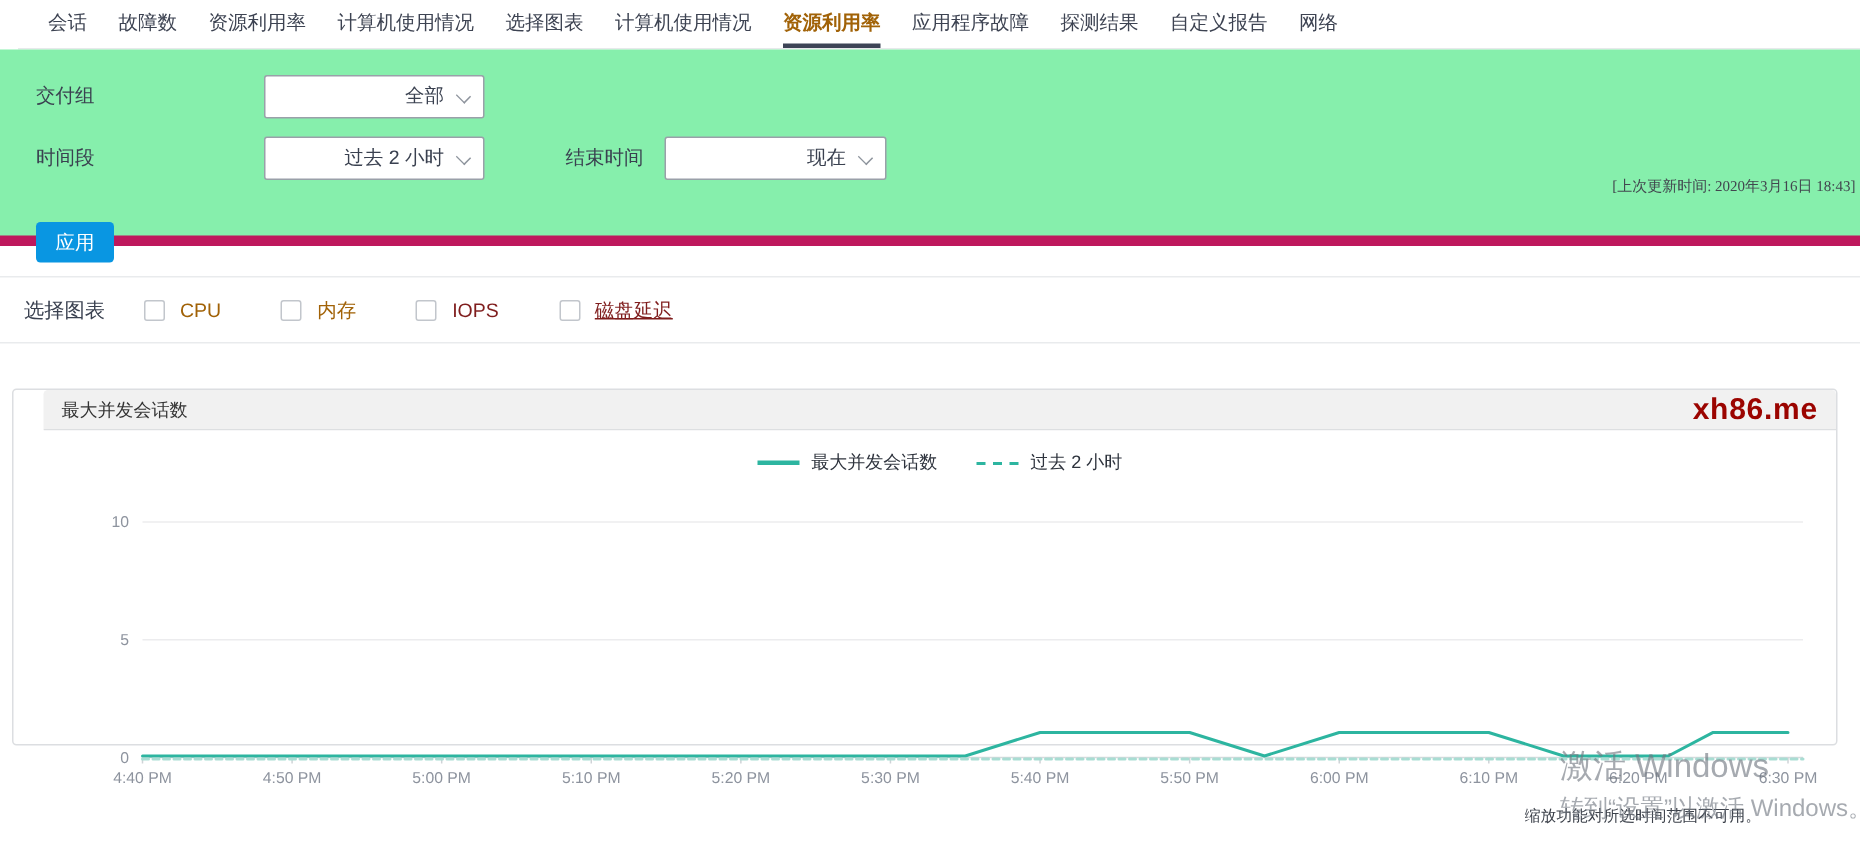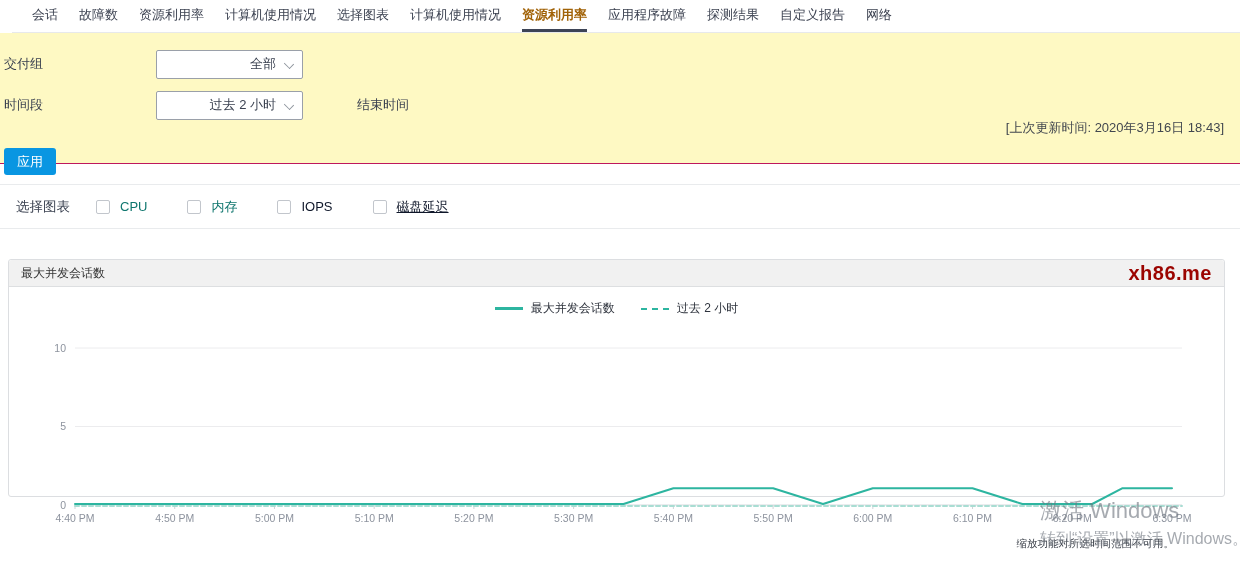--- a/index.html
+++ b/index.html
@@ -8,53 +8,53 @@
   body { position:relative; }
 
   
   .topnav { display:flex; align-items:flex-end; gap:21px; height:33px;
     padding:0 20px; border-bottom:1px solid #e7e9eb; background:#fff;margin-left:12px; }
   .topnav .tab { font-size:13px; color:#3d4352; line-height:29px; cursor:pointer;
     border-bottom:3px solid transparent; white-space:nowrap; }
   .topnav .tab.active { font-weight:bold; color:#a16207; border-bottom-color:#3d4456; }
 
   
-  .filter-card { position:relative; border-bottom:1px solid #be185d;
-    padding:10px 16px 14px 4px; background:#fef9c3; height:131px; }
+  .filter-card { position:relative; border-bottom:7px solid #be185d;
+    padding:10px 16px 14px 24px; background:#86efac; height:131px; }
   .f-row { display:flex; align-items:center; margin-top:6px; height:30px; }
   .f-row + .f-row { margin-top:11px; }
   .f-label { font-size:13px; color:#3a4150; width:152px; }
   .f-label2 { font-size:13px; color:#3a4150; margin:0 14px 0 54px; }
   .select { position:relative; width:147px; height:29px; border:1px solid #9aa0a9;
     border-radius:2px; background:#fff; display:flex; align-items:center;
     padding:0 26px 0 10px; font-size:13px; color:#3a4150; cursor:pointer;justify-content:flex-end; }
   .select .chev { position:absolute; right:9px; top:9px; width:8px; height:8px; }
   .chev::before { content:""; position:absolute; left:0; top:0; width:7px; height:7px;
     border-right:1.5px solid #8e949d; border-bottom:1.5px solid #8e949d;
     transform:rotate(45deg) scale(1,.8); }
   .apply-btn { margin-top:28px; display:inline-block; min-width:52px; height:27px;
     background:#0996e2; color:#fff; border:none; border-radius:3px; font-size:13px;
     padding:0 13px; cursor:pointer; font-family:inherit; }
-  .last-update { position:absolute; right:16px; bottom:26px; font-size:13px; color:#42474f; }
+  .last-update { position:absolute; right:3px; bottom:26px; font-size:10px; color:#42474f;font-family:Liberation Serif, serif; }
 
   
   .select-card { margin-top:20px; border-top:1px solid #e9ebed; border-bottom:1px solid #e9ebed;
     height:45px; display:flex; align-items:center; padding:4px 16px; background:#fff; }
   .select-card .cap { font-size:13.5px; color:#3a4150; margin-right:26px; }
   .opts { display:flex; align-items:center; gap:40px; }
   .opt { display:flex; align-items:center; gap:10px; }
   .cbox { width:14px; height:14px; border:1px solid #c2c6cc; border-radius:2px;
     background:#fff; cursor:pointer; flex:0 0 auto; }
-  .opt .olabel { font-size:13px; color:#0f766e; }
-  .opt.disabled .olabel { color:#0f172a; }
+  .opt .olabel { font-size:13px; color:#a16207; }
+  .opt.disabled .olabel { color:#7f1d1d; }
   .opt.underline .olabel { text-decoration:underline; }
 
   
   .chart-card { position:relative; margin:30px 15px 0 8px; height:238px;
-    border:1px solid #dcdee1; border-radius:3px; background:#fff; }
+    border:1px solid #dcdee1; border-radius:3px; background:#fff;padding-left:20px; }
   .chart-head { height:27px; background:#f1f1f1; border-bottom:1px solid #dddfe1;
     border-radius:3px 3px 0 0; display:flex; align-items:center;
     justify-content:space-between; padding:0 12px; }
   .chart-title { font-size:12px; color:#333; }
   .site-mark { font-size:20px; font-weight:bold; color:#9b0400; letter-spacing:.5px; }
   .chart-body { position:relative; height:268px; }
   .legend { position:absolute; top:13px; left:0; right:0; display:flex;
     justify-content:center; gap:26px; z-index:2; }
   .lg-item { display:flex; align-items:center; gap:8px; }
   .lg-line { width:28px; border-top:3px solid #2db5a0; }
@@ -95,20 +95,24 @@
       <span class="chev"></span>
     </div>
   </div>
   <div class="f-row">
     <span class="f-label">时间段</span>
     <div class="select">
       <span>过去 2 小时</span>
       <span class="chev"></span>
     </div>
     <span class="f-label2">结束时间</span>
+    <div class="select" style="width:148px">
+      <span>现在</span>
+      <span class="chev"></span>
+    </div>
   </div>
   <button class="apply-btn">应用</button>
   <span class="last-update">[上次更新时间: 2020年3月16日 18:43]</span>
 </section>
 
 <section class="select-card">
   <span class="cap">选择图表</span>
   <div class="opts">
       <div class="opt">
         <span class="cbox"></span>

